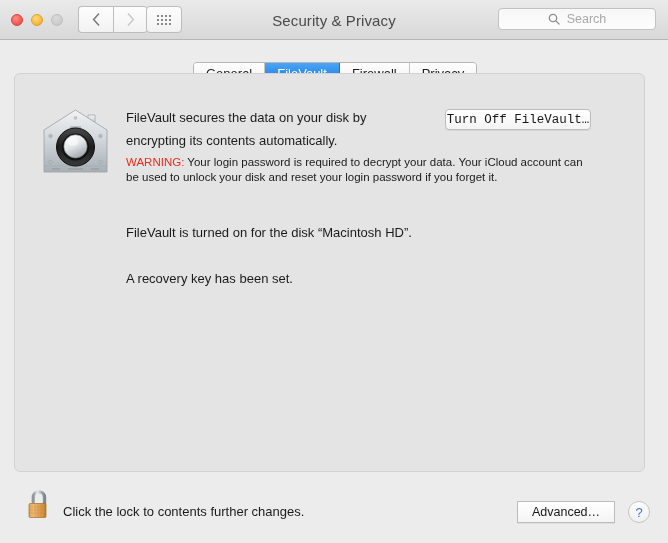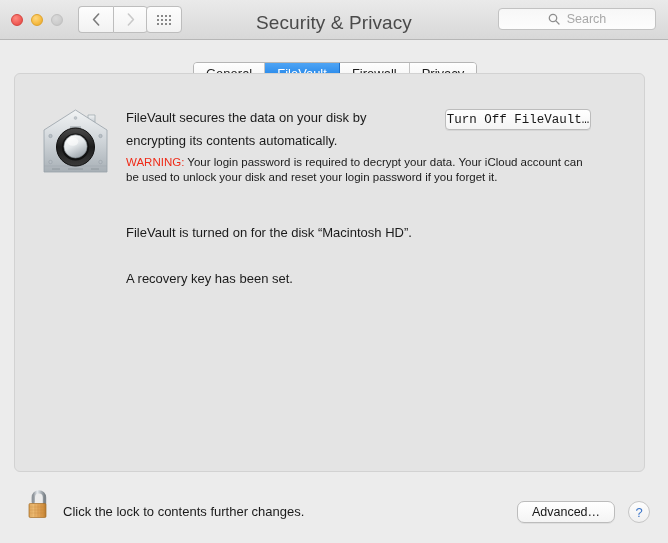--- a/index.html
+++ b/index.html
@@ -90,21 +90,21 @@
     grid-template-rows: repeat(3, 2px);
     gap: 2px;
   }
   .dotgrid i { width: 2px; height: 2px; background: #888; display: block; }
 
   .wintitle {
     position: absolute;
     left: 0; top: 12px;
     width: 668px;
     text-align: center;
-    font-size: 19px;
+    font-size: 15px;
     color: #4a4a4a;
     letter-spacing: 0.1px;
   }
 
   .searchfield {
     position: absolute;
     right: 12px; top: 8px;
     width: 158px; height: 22px;
     background: linear-gradient(to bottom, #f7f7f7 0%, #fdfdfd 100%);
     border: 1px solid #c2c2c2;
@@ -222,21 +222,21 @@
     font-size: 13px;
     color: #1b1b1b;
   }
 
   .advancedbtn {
     position: absolute;
     left: 517px; top: 501px;
     width: 98px; height: 22px;
     background: linear-gradient(to bottom, #ffffff 0%, #f4f4f4 100%);
     border: 1px solid #bcbcbc;
-    border-radius: 7px;
+    border-radius: 0;
     font-family: "Liberation Sans", sans-serif;
     font-size: 12.5px;
     color: #171717;
     display: flex;
     align-items: center;
     justify-content: center;
     box-shadow: 0 1px 0.5px rgba(0,0,0,0.06);
   }
 
   .helpbtn {

